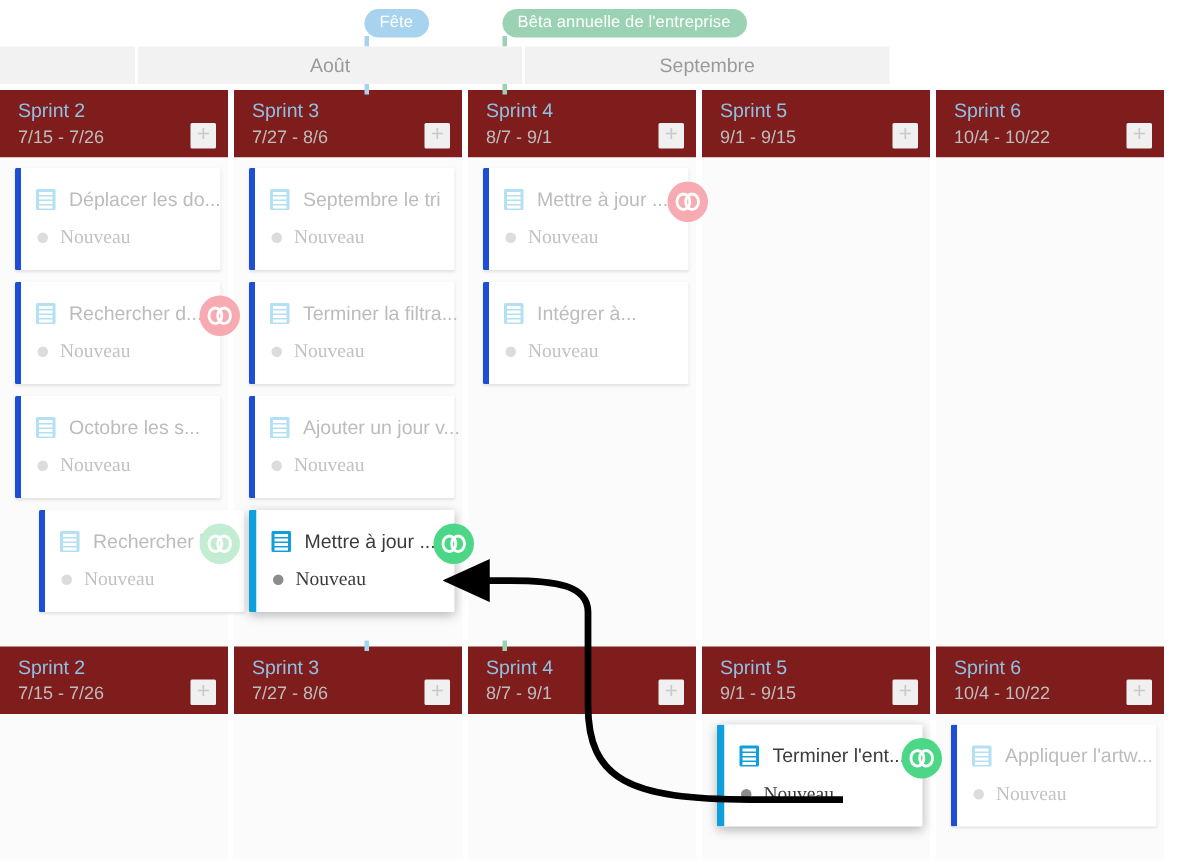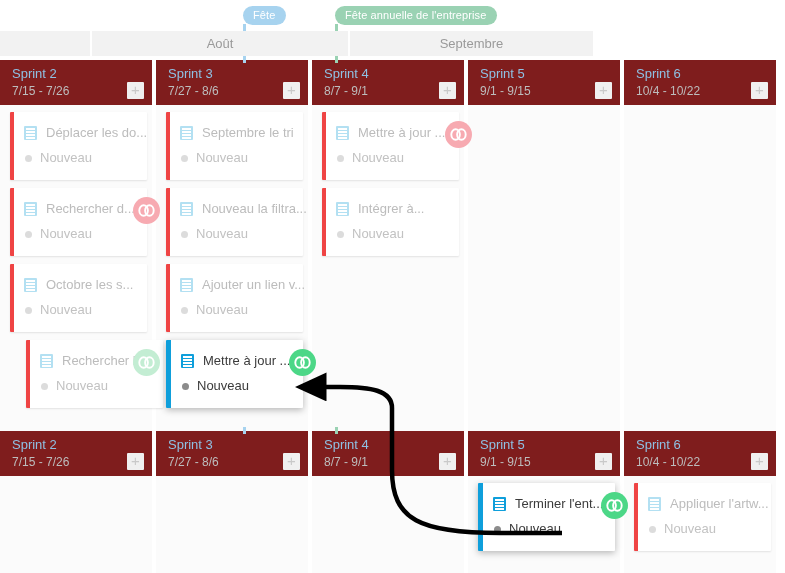--- a/index.html
+++ b/index.html
@@ -133,21 +133,21 @@
   .col-bg {
     position: absolute;
     top: 0;
     background: #fbfbfb;
   }
 
   
   .card {
     position: absolute;
     background: #ffffff;
-    border-left: 4px solid #ef4444;
+    border-left: 4px solid #1d4ed8;
     box-shadow: 0 1px 2px rgba(0,0,0,0.10);
     box-sizing: border-box;
     border-radius: 1px;
     cursor: pointer;
   }
   .card.active {
     border-left: 5px solid #0f9fdb;
     box-shadow: 0 2px 7px rgba(0,0,0,0.28);
     z-index: 40;
   }
@@ -200,20 +200,21 @@
     background: #dcdcdc;
     margin-right: 8px;
     flex: none;
   }
   .card.active .status-dot { background: #8c8c8c; }
   .card-status {
     font-size: 13px;
     color: #c2c2c2;
     white-space: nowrap;
     line-height: 14px;
+    font-family: Liberation Serif, serif;
   }
   .card.active .card-status { color: #3b3b3b; }
 
   
   .link-badge {
     position: absolute;
     width: 27px;
     height: 27px;
     border-radius: 50%;
     display: flex;
@@ -239,21 +240,21 @@
   }
 </style>
 </head>
 <body>
 
 <div id="app">
 
   <div class="milestone-band" id="milestone-band">
       <div class="milestone blue" style="left: 243px;">Fête</div>
       <div class="ms-tick blue" style="left: 243px; top: 24px; height: 7px;"></div>
-      <div class="milestone green" style="left: 335px;">Fête annuelle de l'entreprise</div>
+      <div class="milestone green" style="left: 335px;">Bêta annuelle de l'entreprise</div>
       <div class="ms-tick green" style="left: 335px; top: 24px; height: 7px;"></div>
     </div>
 
   <div class="month-row" id="month-row">
       <div class="month-cell" style="left: 0px; width: 90px;"></div>
       <div class="month-cell" style="left: 92px; width: 256px;">Août</div>
       <div class="month-cell" style="left: 350px; width: 243px;">Septembre</div>
     </div>
 
   <div id="lanes-host">
@@ -349,31 +350,31 @@
               <span class="card-title">Septembre le tri</span>
             </div>
             <div class="card-status-row">
               <span class="status-dot"></span>
               <span class="card-status">Nouveau</span>
             </div>
           </div>
           <div class="card" style="left: 166px; top: 83px; width: 137px; height: 68px;">
             <div class="card-title-row">
               <span class="doc-icon"></span>
-              <span class="card-title">Nouveau la filtra...</span>
+              <span class="card-title">Terminer la filtra...</span>
             </div>
             <div class="card-status-row">
               <span class="status-dot"></span>
               <span class="card-status">Nouveau</span>
             </div>
           </div>
           <div class="card" style="left: 166px; top: 159px; width: 137px; height: 68px;">
             <div class="card-title-row">
               <span class="doc-icon"></span>
-              <span class="card-title">Ajouter un lien v...</span>
+              <span class="card-title">Ajouter un jour v...</span>
             </div>
             <div class="card-status-row">
               <span class="status-dot"></span>
               <span class="card-status">Nouveau</span>
             </div>
           </div>
           <div class="card active" style="left: 166px; top: 235px; width: 137px; height: 68px;">
             <div class="card-title-row">
               <span class="doc-icon"></span>
               <span class="card-title">Mettre à jour ...</span>

